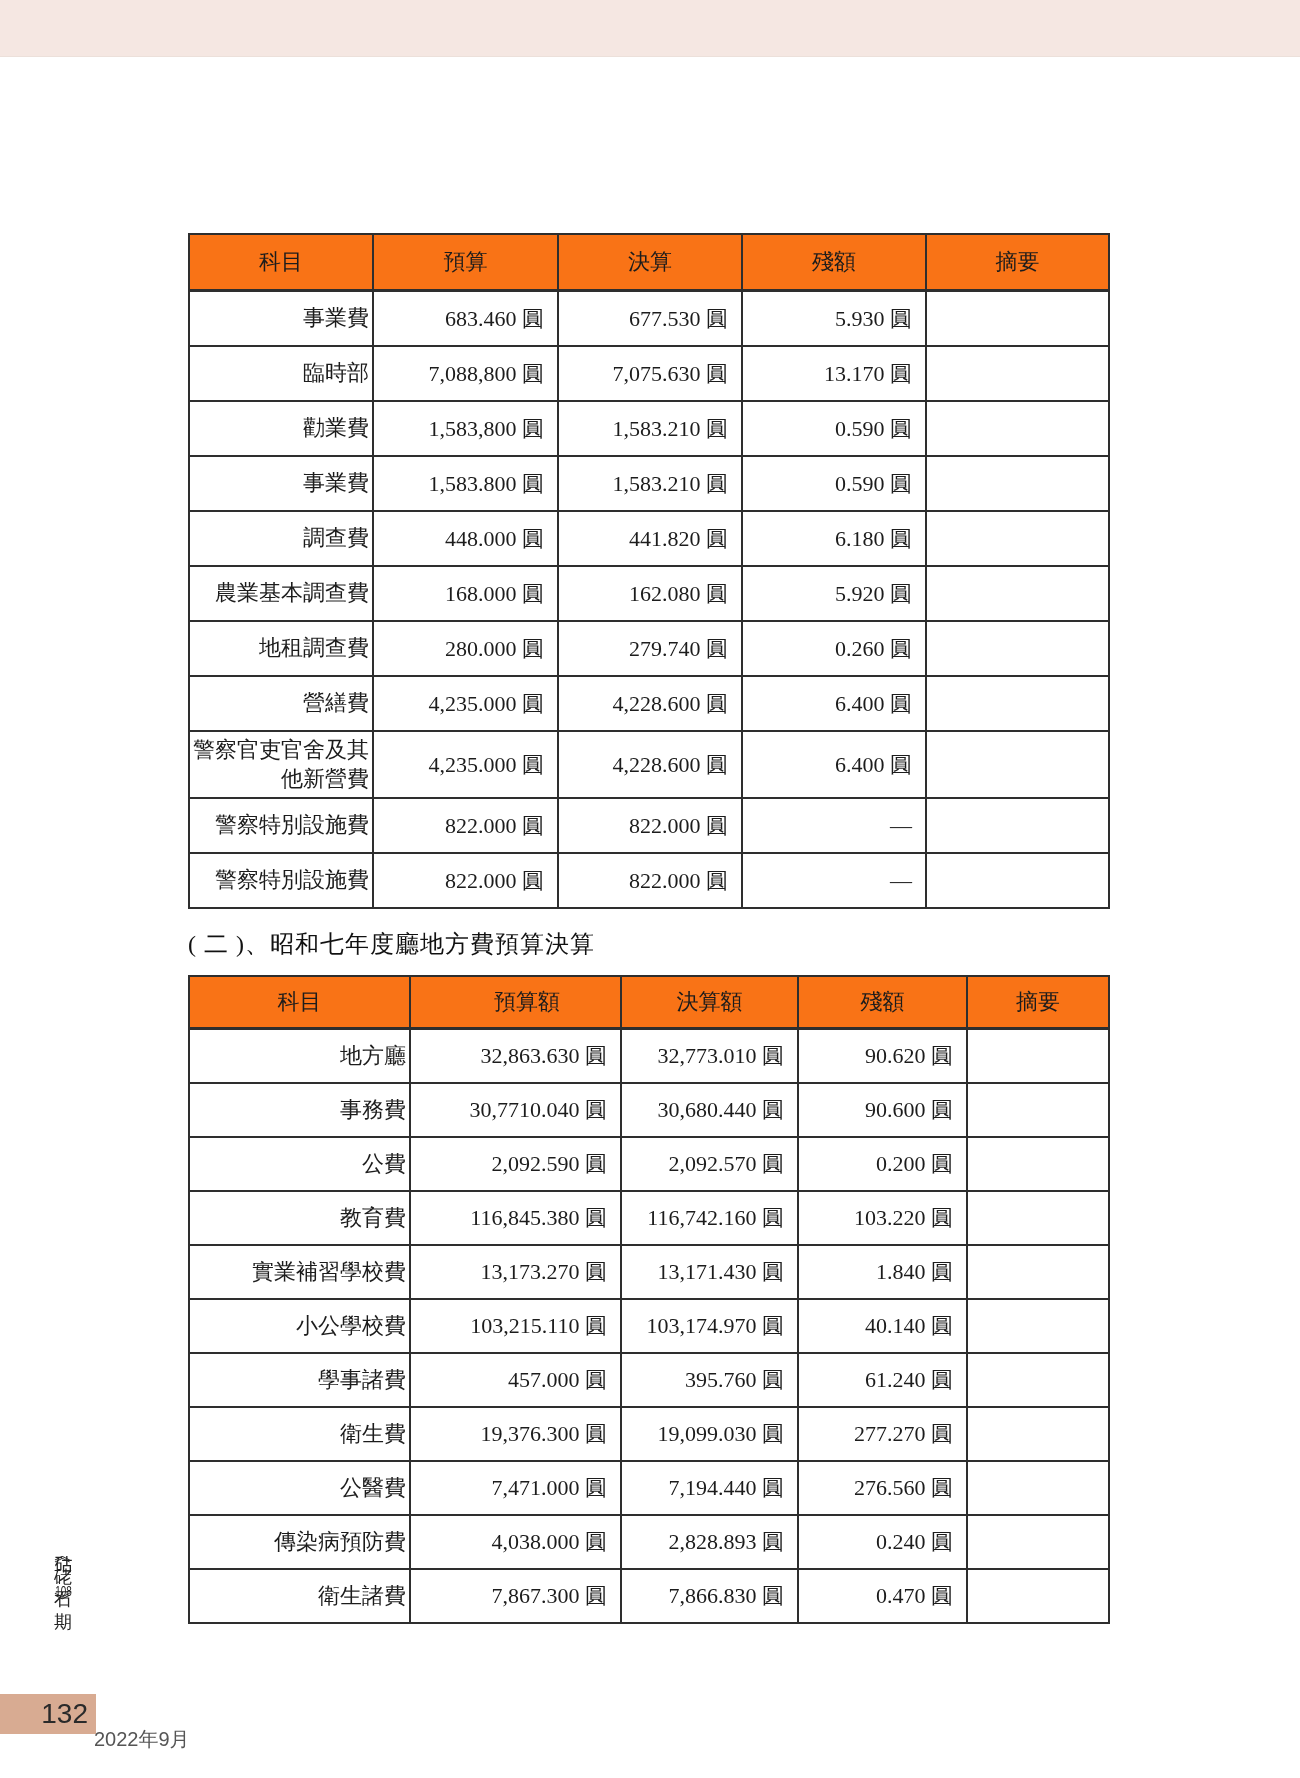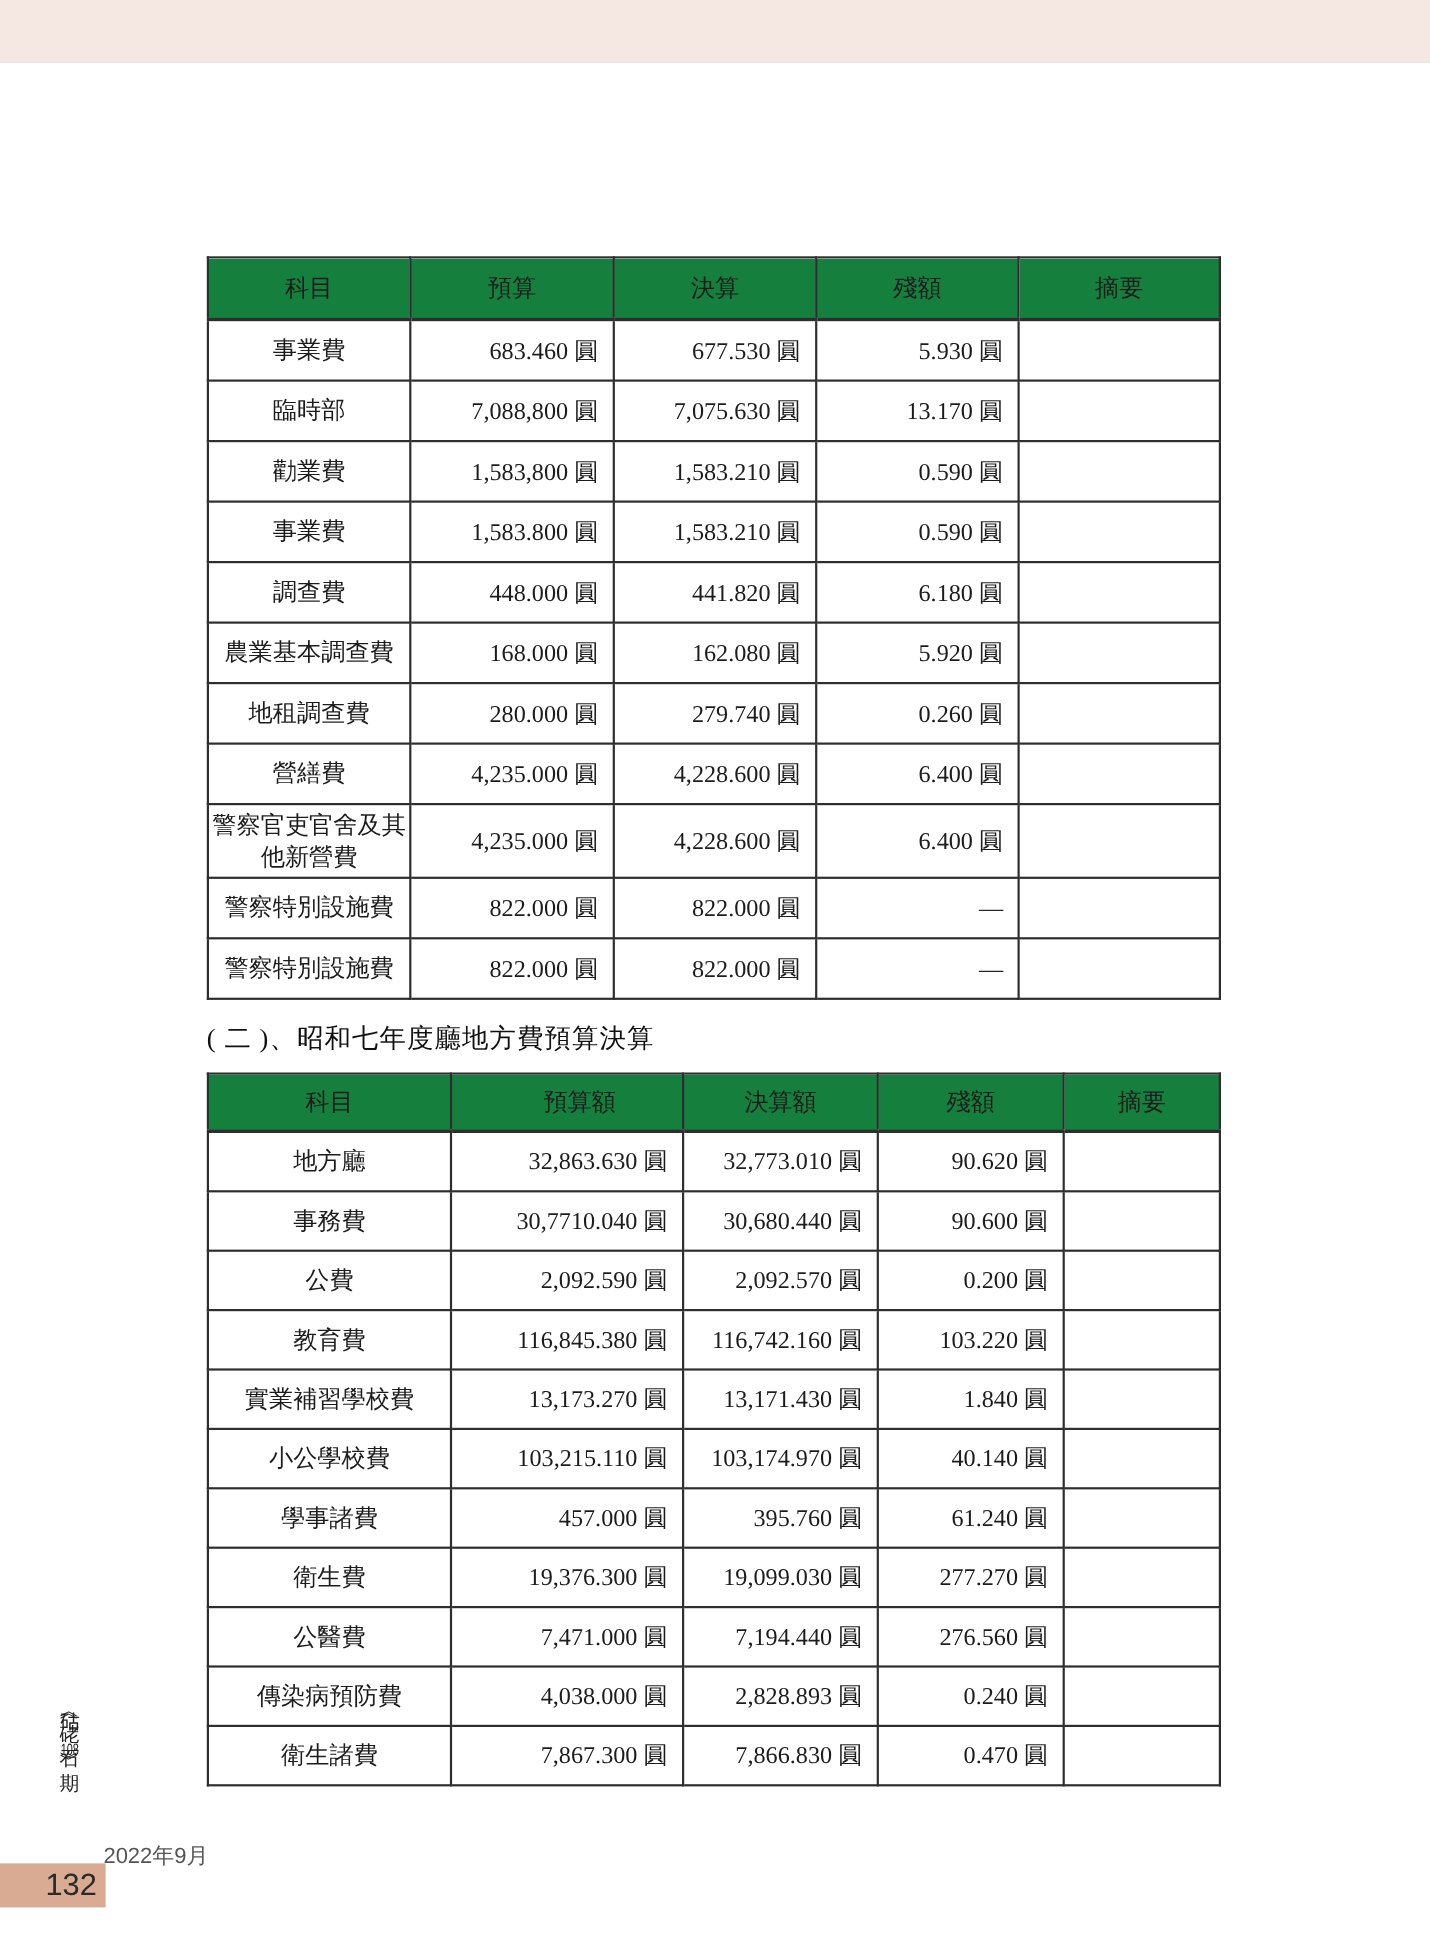--- a/index.html
+++ b/index.html
@@ -14,25 +14,25 @@
   .top-band{
     position:absolute;left:0;top:0;width:1300px;height:56px;
     background:#f5e7e2;border-bottom:1px solid #ece0da;
   }
   table{
     border-collapse:collapse;table-layout:fixed;
     position:absolute;left:188px;width:922px;
   }
   th,td{border:2px solid #2e2e2e;overflow:hidden;}
   th{
-    background:#15803d;font-weight:normal;font-size:22px;
+    background:#f97316;font-weight:normal;font-size:22px;
     height:52px;text-align:center;border-bottom:3px solid #2e2e2e;margin-left:40px;
   }
   td{height:44px;font-size:22px;background:#ffffff;}
-  td.subj{text-align:center;padding:4px 3px;word-break:break-all;line-height:1.3;}
+  td.subj{text-align:right;padding:4px 3px;word-break:break-all;line-height:1.3;}
   td.num{text-align:right;padding-right:13px;white-space:nowrap;}
   td.note{text-align:center;font-size:20px;padding:0 2px;white-space:nowrap;}
   .t1{top:233px;}
   .t1 th:nth-child(1),.t1 td:nth-child(1){width:180px;}
   .t1 th:nth-child(2),.t1 td:nth-child(2){width:181px;}
   .t1 th:nth-child(3),.t1 td:nth-child(3){width:180px;}
   .t1 th:nth-child(4),.t1 td:nth-child(4){width:180px;}
   .t1 td{height:45px;}
   .t2{top:975px;}
   .t2 th:nth-child(1),.t2 td:nth-child(1){width:217px;}
@@ -57,21 +57,21 @@
   }
   .page-box{
     position:absolute;left:0;top:1694px;width:96px;height:40px;
     background:#d8ab92;
     display:flex;align-items:center;justify-content:flex-end;
     padding-right:8px;box-sizing:border-box;
     font-family:"Liberation Sans","DejaVu Sans",sans-serif;
     font-size:28px;color:#2a2a2a;
   }
   .page-date{
-    position:absolute;left:94px;top:1674px;
+    position:absolute;left:94px;top:1726px;
     font-family:"Liberation Sans","DejaVu Sans",sans-serif;
     font-size:20px;color:#555;text-align:center;
   }
 </style>
 </head>
 <body>
 
 <div class="top-band"></div>
 
 <table class="t1">

